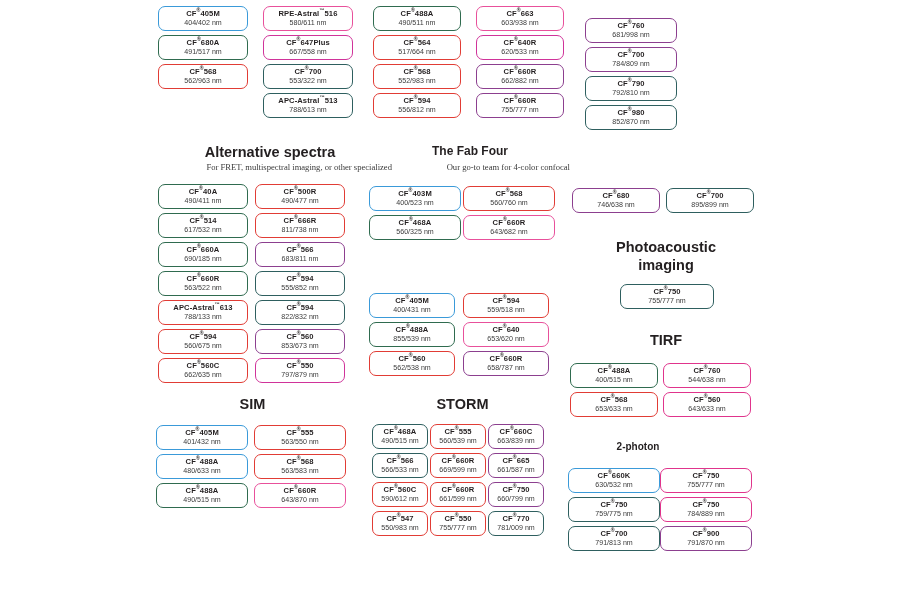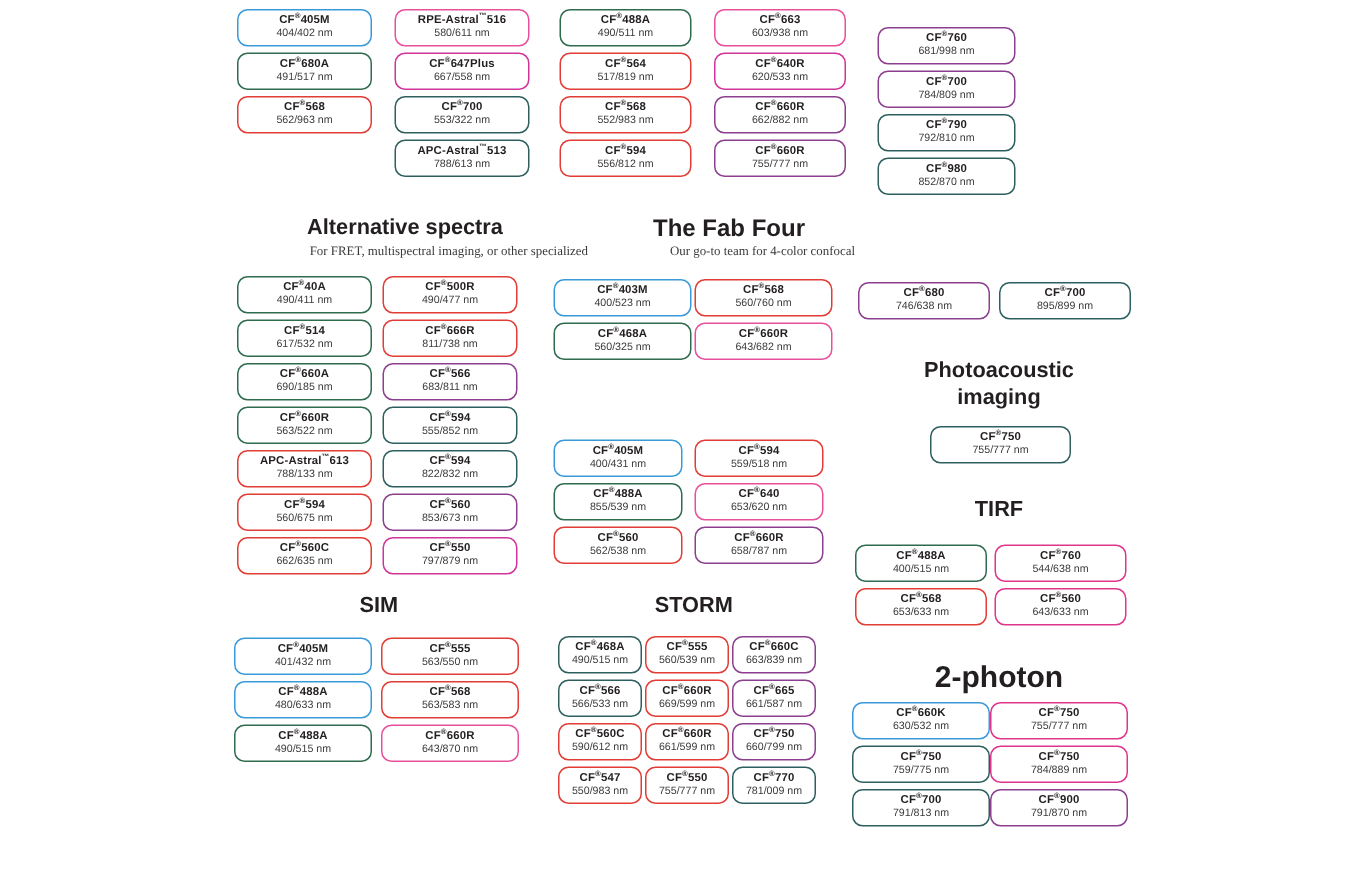--- a/index.html
+++ b/index.html
@@ -44,30 +44,30 @@
   }
 </style>
 </head>
 <body>
 
 <div class="canvas">
 
   <div class="sec-title" style="left:150px;top:144px;width:240px;font-size:14.5px;">Alternative spectra</div>
   <div class="sec-sub" style="left:148px;top:162px;width:244px;">For FRET, multispectral imaging, or other specialized</div>
 
-  <div class="sec-title" style="left:386px;top:144px;width:200px;font-size:16px;">The Fab Four</div>
+  <div class="sec-title" style="left:370px;top:144px;width:200px;font-size:12px;">The Fab Four</div>
   <div class="sec-sub" style="left:370px;top:162px;width:200px;">Our go-to team for 4-color confocal</div>
 
 
   <div class="sec-title" style="left:586px;top:238px;width:160px;font-size:14.5px;line-height:1.25;">Photoacoustic
 imaging</div>
 
   <div class="sec-title" style="left:586px;top:332px;width:160px;font-size:14.5px;">TIRF</div>
 
-  <div class="sec-title" style="left:586px;top:441px;width:160px;font-size:20px;">2-photon</div>
+  <div class="sec-title" style="left:558px;top:441px;width:160px;font-size:10px;">2-photon</div>
 
   <div class="sec-title" style="left:150px;top:396px;width:205px;font-size:14.5px;">SIM</div>
 
   <div class="sec-title" style="left:370px;top:396px;width:185px;font-size:14.5px;">STORM</div>
 
   <div id="cards-layer">
       <div class="card" style="left: 158px; top: 6px; width: 90px; height: 25px; border-color: rgb(58, 154, 217);">
         <div class="nm">CF<sup>®</sup>405M</div>
         <div class="wl">404/402 nm</div>
       </div>
@@ -94,21 +94,21 @@
       <div class="card" style="left: 263px; top: 93px; width: 90px; height: 25px; border-color: rgb(46, 95, 95);">
         <div class="nm">APC-Astral<sup>™</sup>513</div>
         <div class="wl">788/613 nm</div>
       </div>
       <div class="card" style="left: 373px; top: 6px; width: 88px; height: 25px; border-color: rgb(47, 107, 79);">
         <div class="nm">CF<sup>®</sup>488A</div>
         <div class="wl">490/511 nm</div>
       </div>
       <div class="card" style="left: 373px; top: 35px; width: 88px; height: 25px; border-color: rgb(225, 60, 53);">
         <div class="nm">CF<sup>®</sup>564</div>
-        <div class="wl">517/819 nm</div>
+        <div class="wl">517/664 nm</div>
       </div>
       <div class="card" style="left: 373px; top: 64px; width: 88px; height: 25px; border-color: rgb(225, 60, 53);">
         <div class="nm">CF<sup>®</sup>568</div>
         <div class="wl">552/983 nm</div>
       </div>
       <div class="card" style="left: 373px; top: 93px; width: 88px; height: 25px; border-color: rgb(225, 60, 53);">
         <div class="nm">CF<sup>®</sup>594</div>
         <div class="wl">556/812 nm</div>
       </div>
       <div class="card" style="left: 476px; top: 6px; width: 88px; height: 25px; border-color: rgb(232, 80, 155);">

